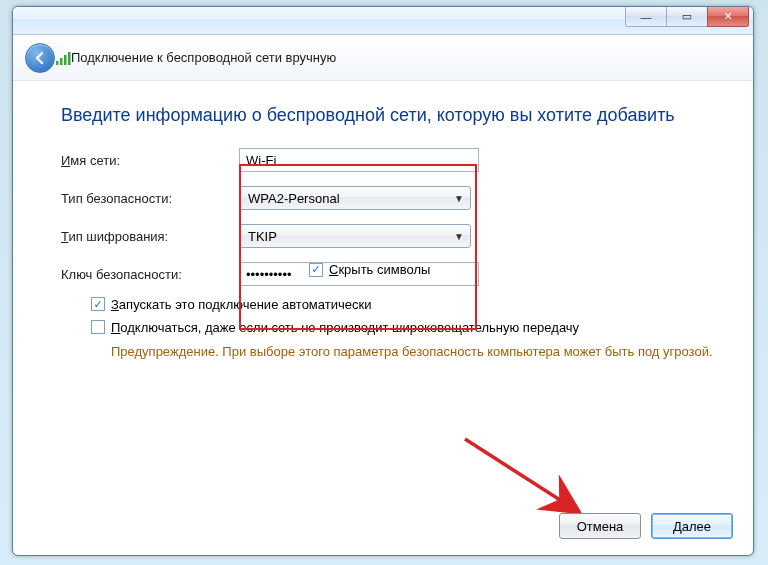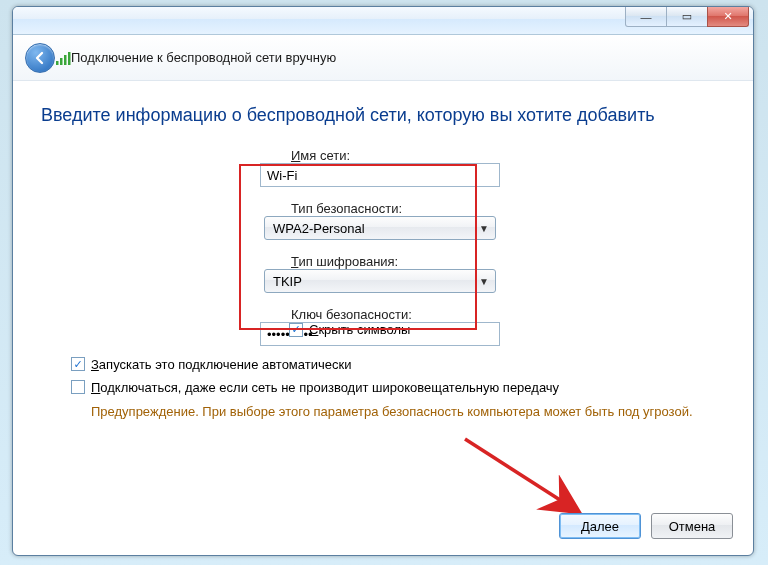--- a/index.html
+++ b/index.html
@@ -59,33 +59,32 @@
     border-radius: 50%;
     background: radial-gradient(circle at 35% 30%, #7fb8ef, #1e65b8);
     border: 1px solid #3870b0;
     display:flex; align-items:center; justify-content:center;
     color:#fff; font-size:18px;
     box-shadow: inset 0 1px 2px rgba(255,255,255,0.6);
   }
   .wifi-icon { width:16px; height:16px; }
   .wifi-icon svg { display:block; }
   .header-title { font-size: 13px; color: #1a1a1a; }
-  .content { padding: 24px 34px 0 28px; }
+  .content { padding: 24px 34px 0 48px; }
   .main-heading { color: #0a3d8f; font-size: 18px; margin-bottom: 22px; font-weight: normal; }
   .highlight-box {
     position: absolute;
     left: 226px; top: 157px;
     width: 238px; height: 166px;
     border: 2px solid #d82424;
     pointer-events: none;
   }
   .form-row {
     display: flex; align-items: center;
     margin-bottom: 14px;
-    flex-direction: column;
   }
   .form-label { width: 178px; color: #222; }
   .u { text-decoration: underline; }
   input[type=text], input[type=password] {
     width: 240px; height: 24px;
     border: 1px solid #9fb7cc;
     padding: 2px 6px;
     font: inherit;
     background: #fff;
   }
@@ -217,17 +216,17 @@
   <svg class="arrow-annotation" width="140" height="90">
     <defs>
       <marker id="ah" markerWidth="12" markerHeight="12" refX="8" refY="6" orient="auto">
         <path d="M0,0 L12,6 L0,12 L4,6 Z" fill="#d82424"></path>
       </marker>
     </defs>
     <line x1="4" y1="4" x2="110" y2="72" stroke="#d82424" stroke-width="3.5" marker-end="url(#ah)"></line>
   </svg>
 
   <div class="footer">
+    <button class="btn">Отмена</button>
     <button class="btn primary">Далее</button>
-    <button class="btn">Отмена</button>
   </div>
 
 </div>
 
 </body></html>

